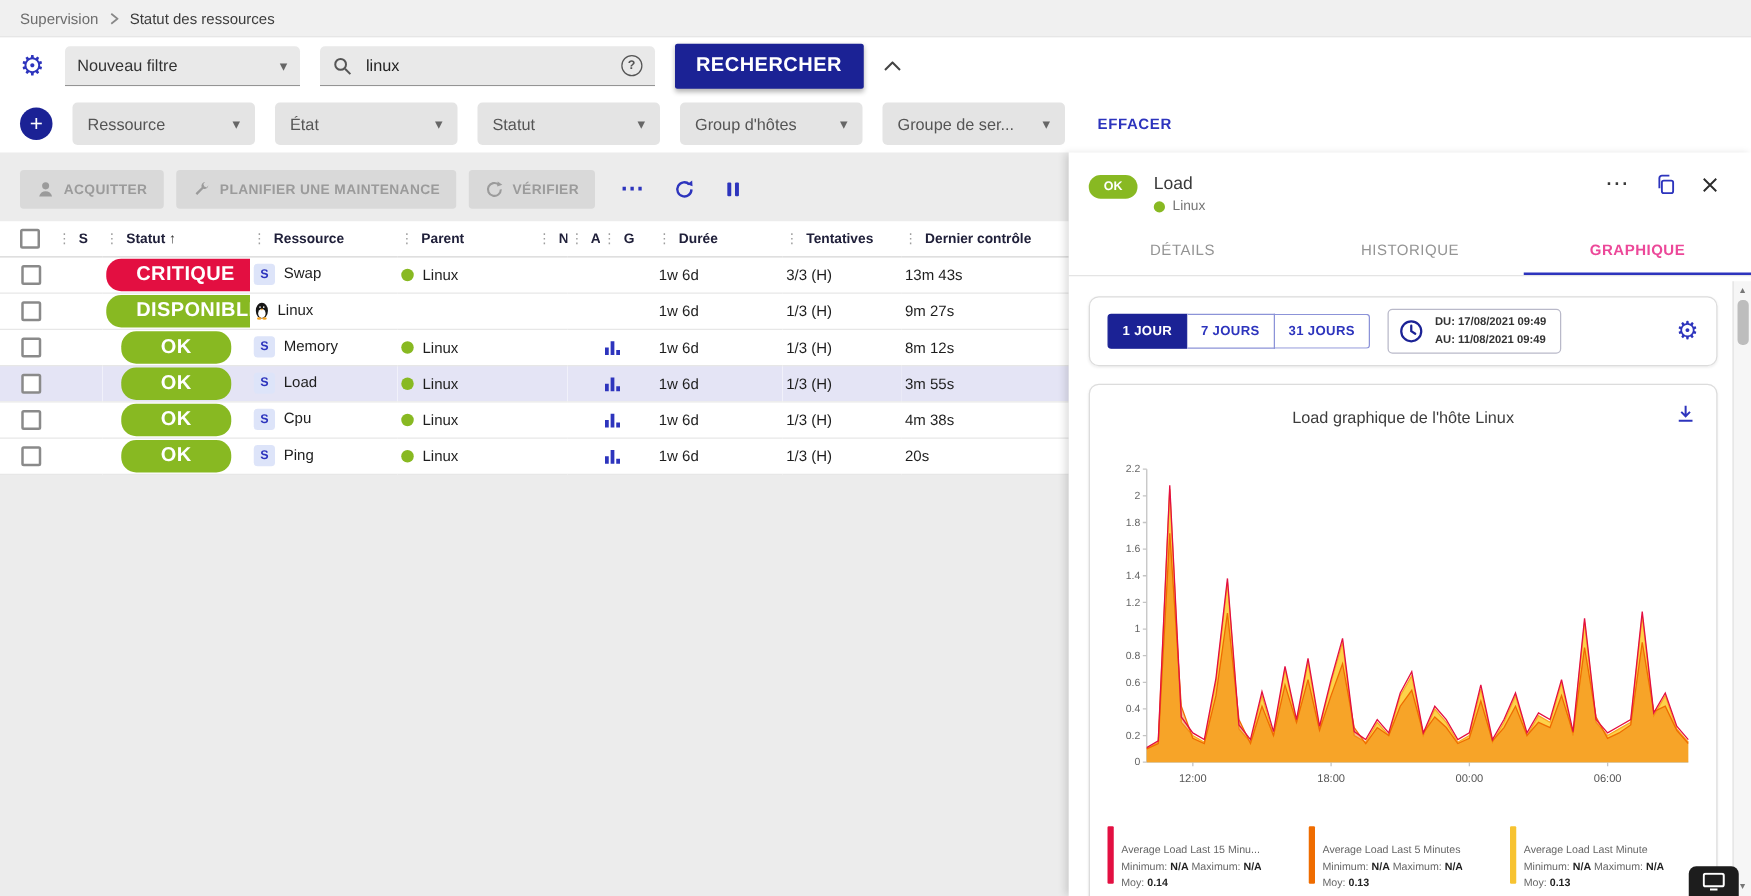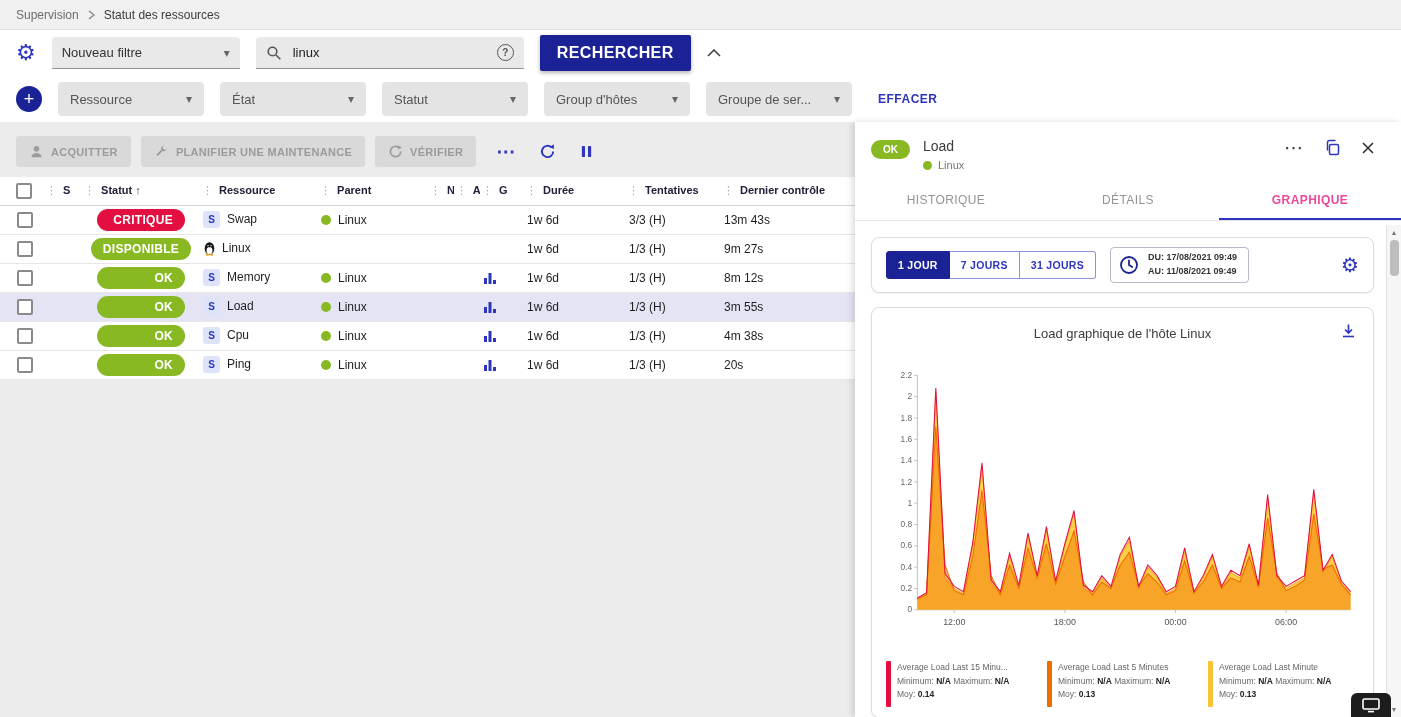--- a/index.html
+++ b/index.html
@@ -38,21 +38,21 @@
   .tool-ic { margin-left:14px; cursor:pointer; display:flex; align-items:center; }
 
   table { width:855px; border-collapse:collapse; table-layout:fixed; background:#fff; font-size:12px; }
   thead th { height:28px; border-bottom:1px solid #d5d5d5; font-size:11px; font-weight:bold; text-align:left; color:#20203a; padding:0 2px; white-space:nowrap; overflow:hidden; cursor:pointer; }
   .grip { color:#9e9e9e; margin-right:3px; font-size:11px; font-weight:normal; }
   .sort { color:#333; font-size:11px; }
   tbody td { height:29px; border-bottom:1px solid #e7e7e7; padding:0 3px; white-space:nowrap; overflow:hidden; color:#1e1e1e; }
   tbody tr { cursor:pointer; }
   tr.selected { background:#e4e4f5; }
   .cb { width:16px; height:16px; border:2px solid #8a8a8a; border-radius:2px; margin-left:14px; background:#fff; cursor:pointer; }
-  .badge { display:inline-block; min-width:88px; text-align:right; padding:4px 12px; border-radius:12px; color:#fff; font-size:12px; font-weight:700; letter-spacing:.3px; }
+  .badge { display:inline-block; min-width:88px; text-align:center; padding:4px 24px; border-radius:12px; color:#fff; font-size:16px; font-weight:700; letter-spacing:.3px; }
   td.c-status { text-align:center; }
   .schip { display:inline-flex; width:17px; height:17px; background:#dde4f9; color:#2d34bd; border-radius:3px; font-size:10px; font-weight:700; align-items:center; justify-content:center; margin-right:7px; vertical-align:middle; }
   .osicon { display:inline-flex; margin-right:6px; vertical-align:middle; }
   .gdot { display:inline-block; width:10px; height:10px; border-radius:50%; background:#88b922; margin-right:7px; vertical-align:middle; }
   .gicon { display:inline-flex; vertical-align:middle; cursor:pointer; }
 
   
   .panel { flex:1; background:#fff; box-shadow:-3px 0 6px rgba(0,0,0,.13); position:relative; display:flex; flex-direction:column; }
   .panel-head { display:flex; align-items:flex-start; gap:13px; padding:16px 16px 10px; }
   .pill { padding:4px 12px; border-radius:12px; color:#fff; font-size:10px; font-weight:700; margin-top:2px; }
@@ -80,21 +80,21 @@
   .dlines { font-size:9px; color:#333; font-weight:bold; line-height:1.55; }
   .gear-sm { color:#2d34bd; font-size:20px; margin-left:auto; cursor:pointer; line-height:1; }
 
   .graphcard { position:relative; padding:12px 14px 10px; flex:1; display:flex; flex-direction:column; }
   .graph-title { text-align:center; font-size:13px; color:#3c3c3c; margin:6px 0 6px; }
   .dl { position:absolute; right:16px; top:14px; cursor:pointer; }
   #load-chart { width:100%; height:auto; display:block; }
   .legend { display:flex; gap:10px; margin-top:4px; }
   .legend-item { display:flex; gap:6px; flex:1; cursor:pointer; min-width:0; }
   .lbar { width:5px; height:46px; border-radius:1px; flex:none; }
-  .ltext { font-size:8.5px; color:#666; line-height:1.62; white-space:nowrap; overflow:hidden; }
+  .ltext { font-size:8.5px; color:#666; line-height:1.62; white-space:nowrap; overflow:hidden;margin-top:12px; }
   .lv { color:#222; font-weight:bold; }
 
   .vscroll { position:absolute; top:103px; right:0; bottom:0; width:15px; background:#f6f6f6; border-left:1px solid #e2e2e2; display:flex; flex-direction:column; align-items:center; }
   .arr { font-size:7px; color:#777; padding:4px 0 2px; cursor:pointer; }
   .arr.down { margin-top:auto; padding:2px 0 4px; }
   .thumb { width:9px; height:36px; background:#bdbdbd; border-radius:4px; margin-top:2px; cursor:pointer; }
 
   .corner-overlay { position:absolute; right:10px; bottom:0; width:40px; height:24px; background:#1d1d1d; border-radius:6px 6px 0 0; display:flex; align-items:center; justify-content:center; z-index:20; cursor:pointer; }
 </style>
 </head>
@@ -378,22 +378,22 @@
           </span>
           <span class="icbtn">
             <svg width="14" height="14" viewBox="0 0 14 14">
                 <path d="M2 2 12 12 M12 2 2 12" stroke="#2b2b2b" stroke-width="1.5" fill="none"></path>
               </svg>
           </span>
         </div>
       </div>
 
       <div class="tabs" id="panel-tabs">
+          <div class="tab">DÉTAILS</div>
           <div class="tab">HISTORIQUE</div>
-          <div class="tab">DÉTAILS</div>
           <div class="tab active">GRAPHIQUE</div>
         </div>
 
       <div class="panel-body">
         <div class="card timebar">
           <div class="periods" id="periods">
               <div class="period active">1 JOUR</div>
               <div class="period">7 JOURS</div>
               <div class="period">31 JOURS</div>
             </div>

